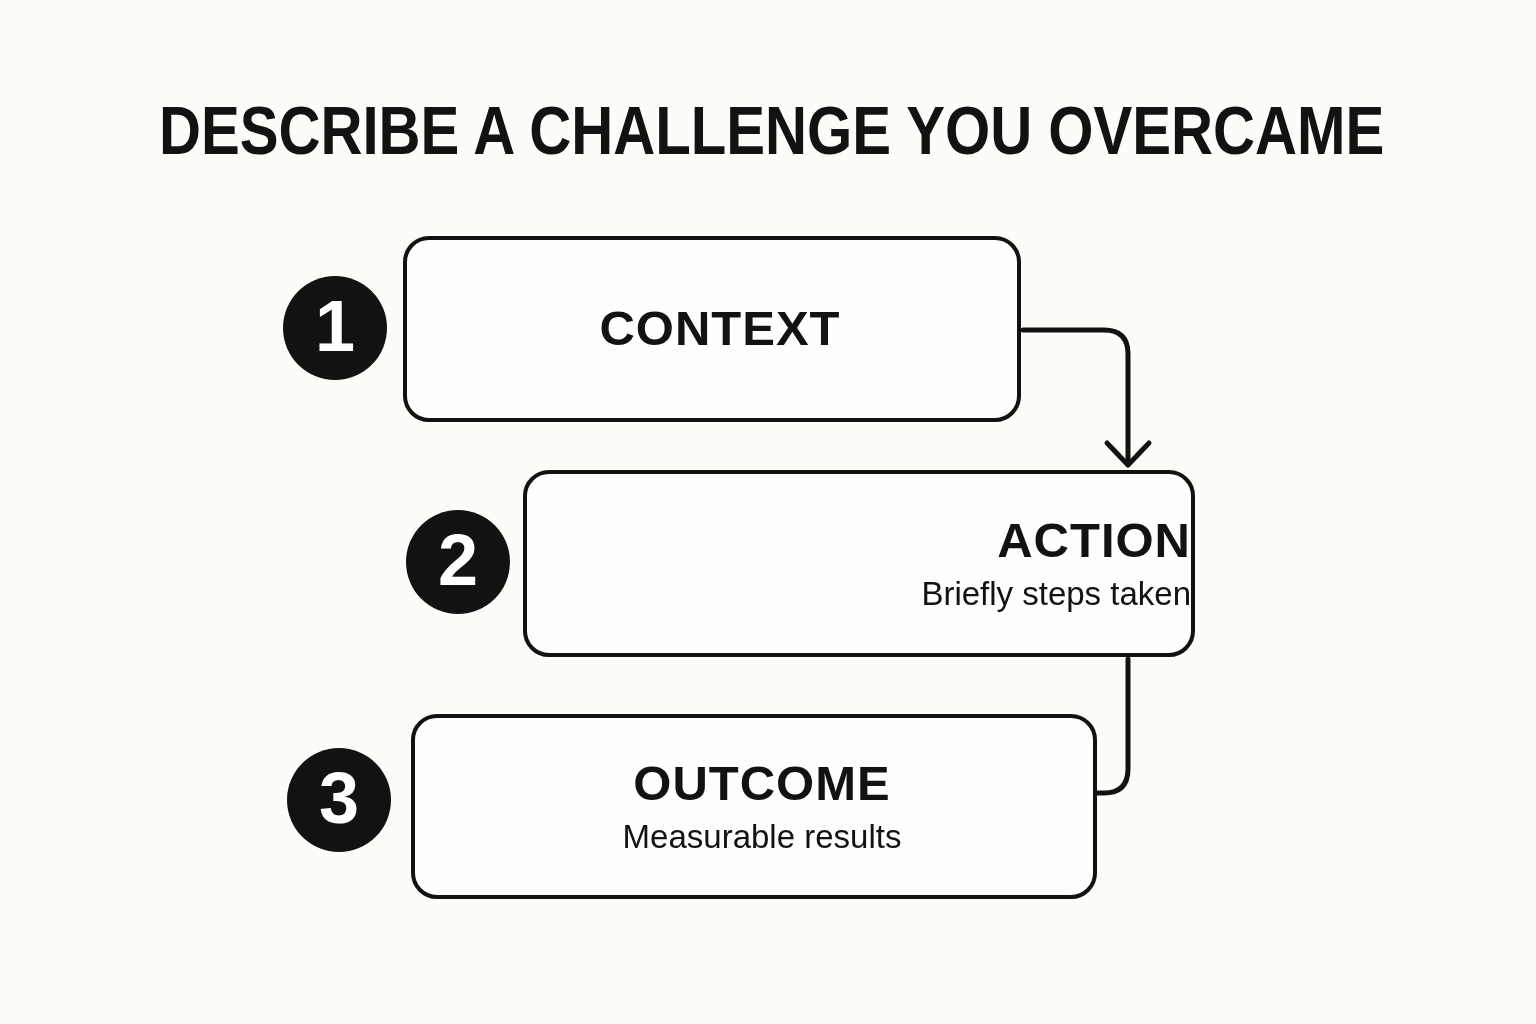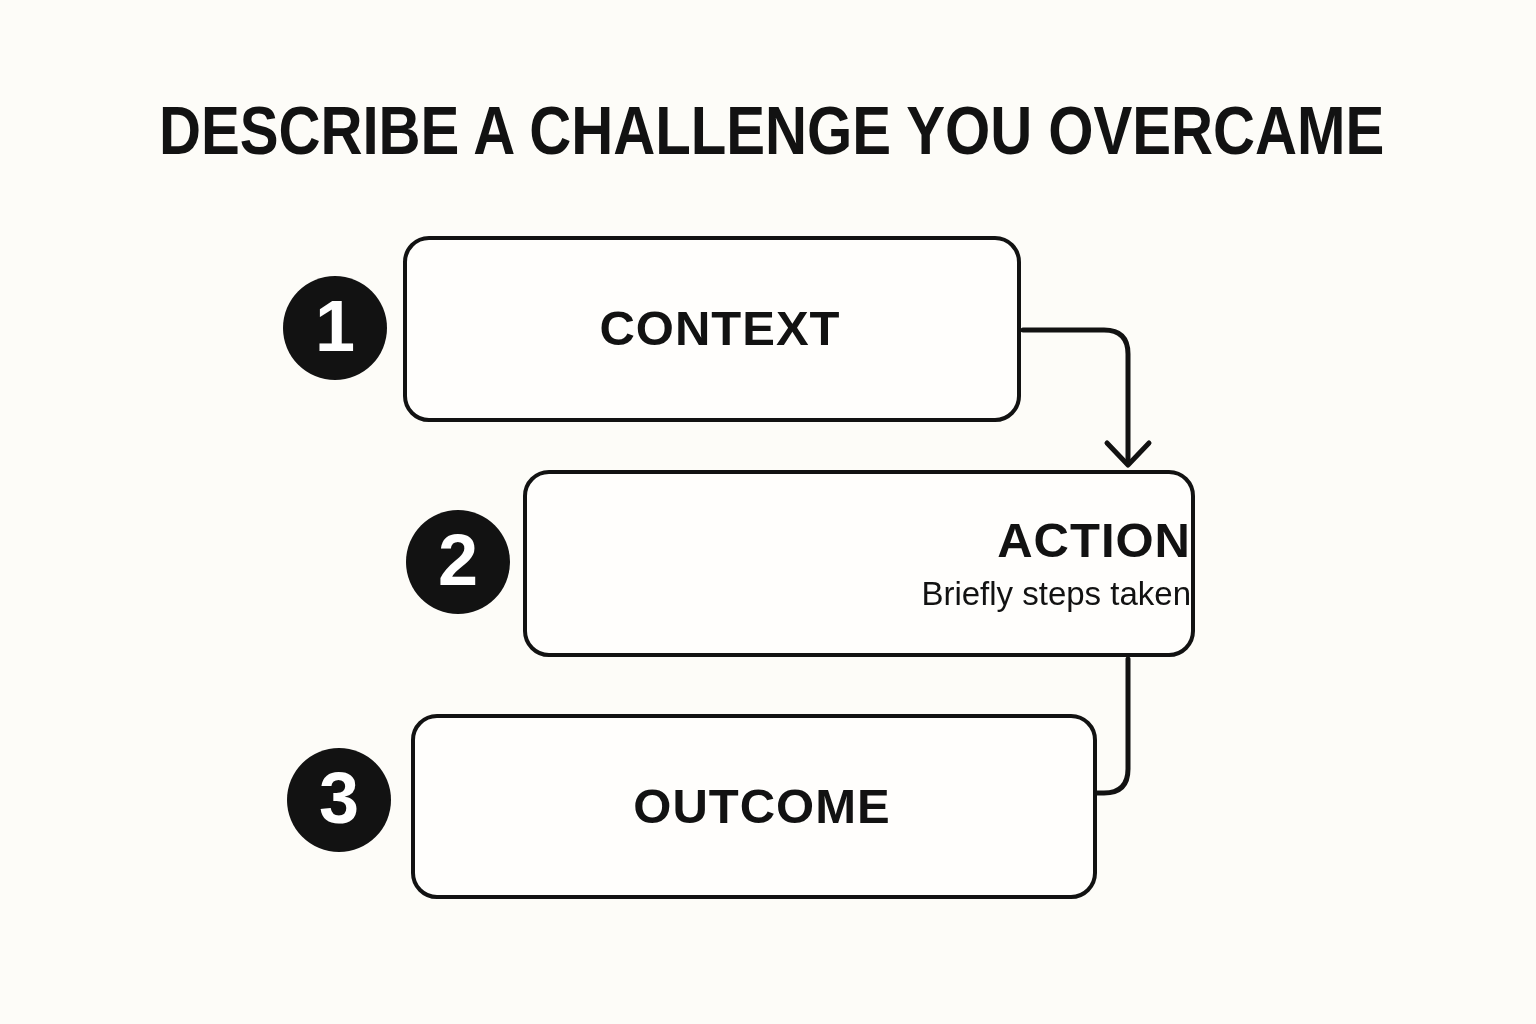--- a/index.html
+++ b/index.html
@@ -126,16 +126,17 @@
       <div class="step-desc">Briefly steps taken</div>
     </div>
   </section>
 
   <section class="step">
     <div class="badge badge3">
       <span>3</span>
     </div>
     <div class="box box3">
       <div class="step-heading">OUTCOME</div>
+      <div class="step-desc">Measurable results</div>
     </div>
   </section>
 
 </div>
 
 </body></html>

